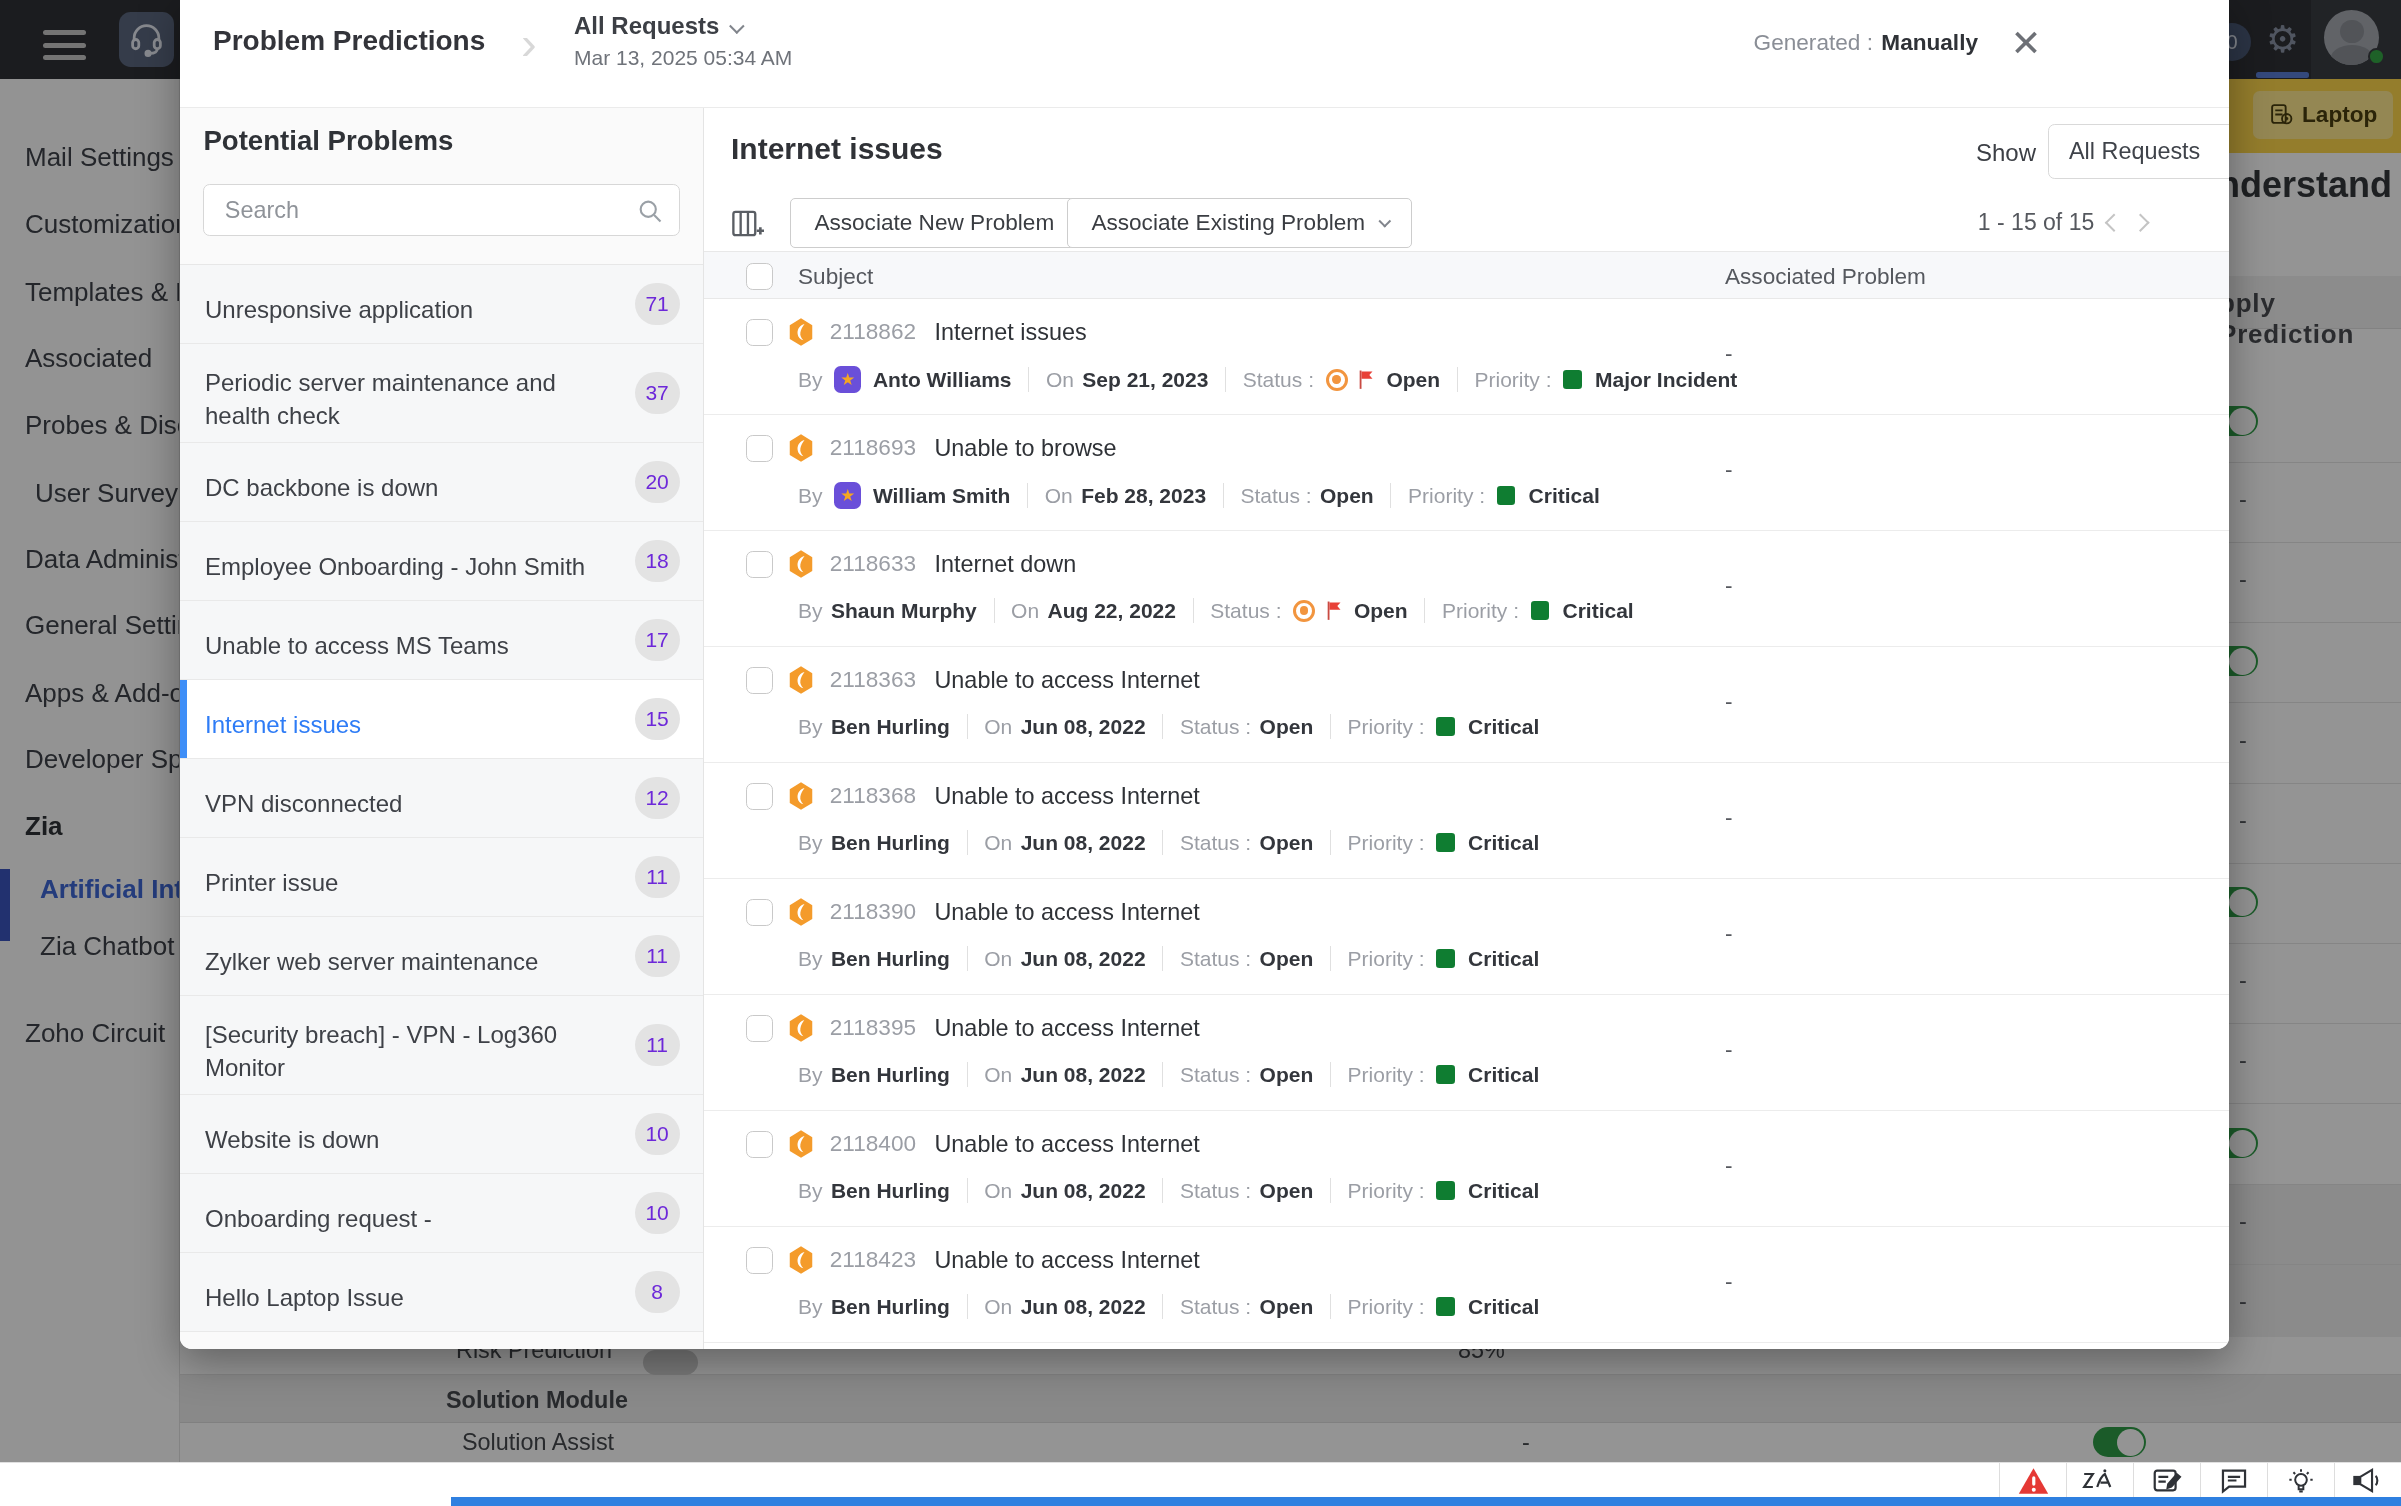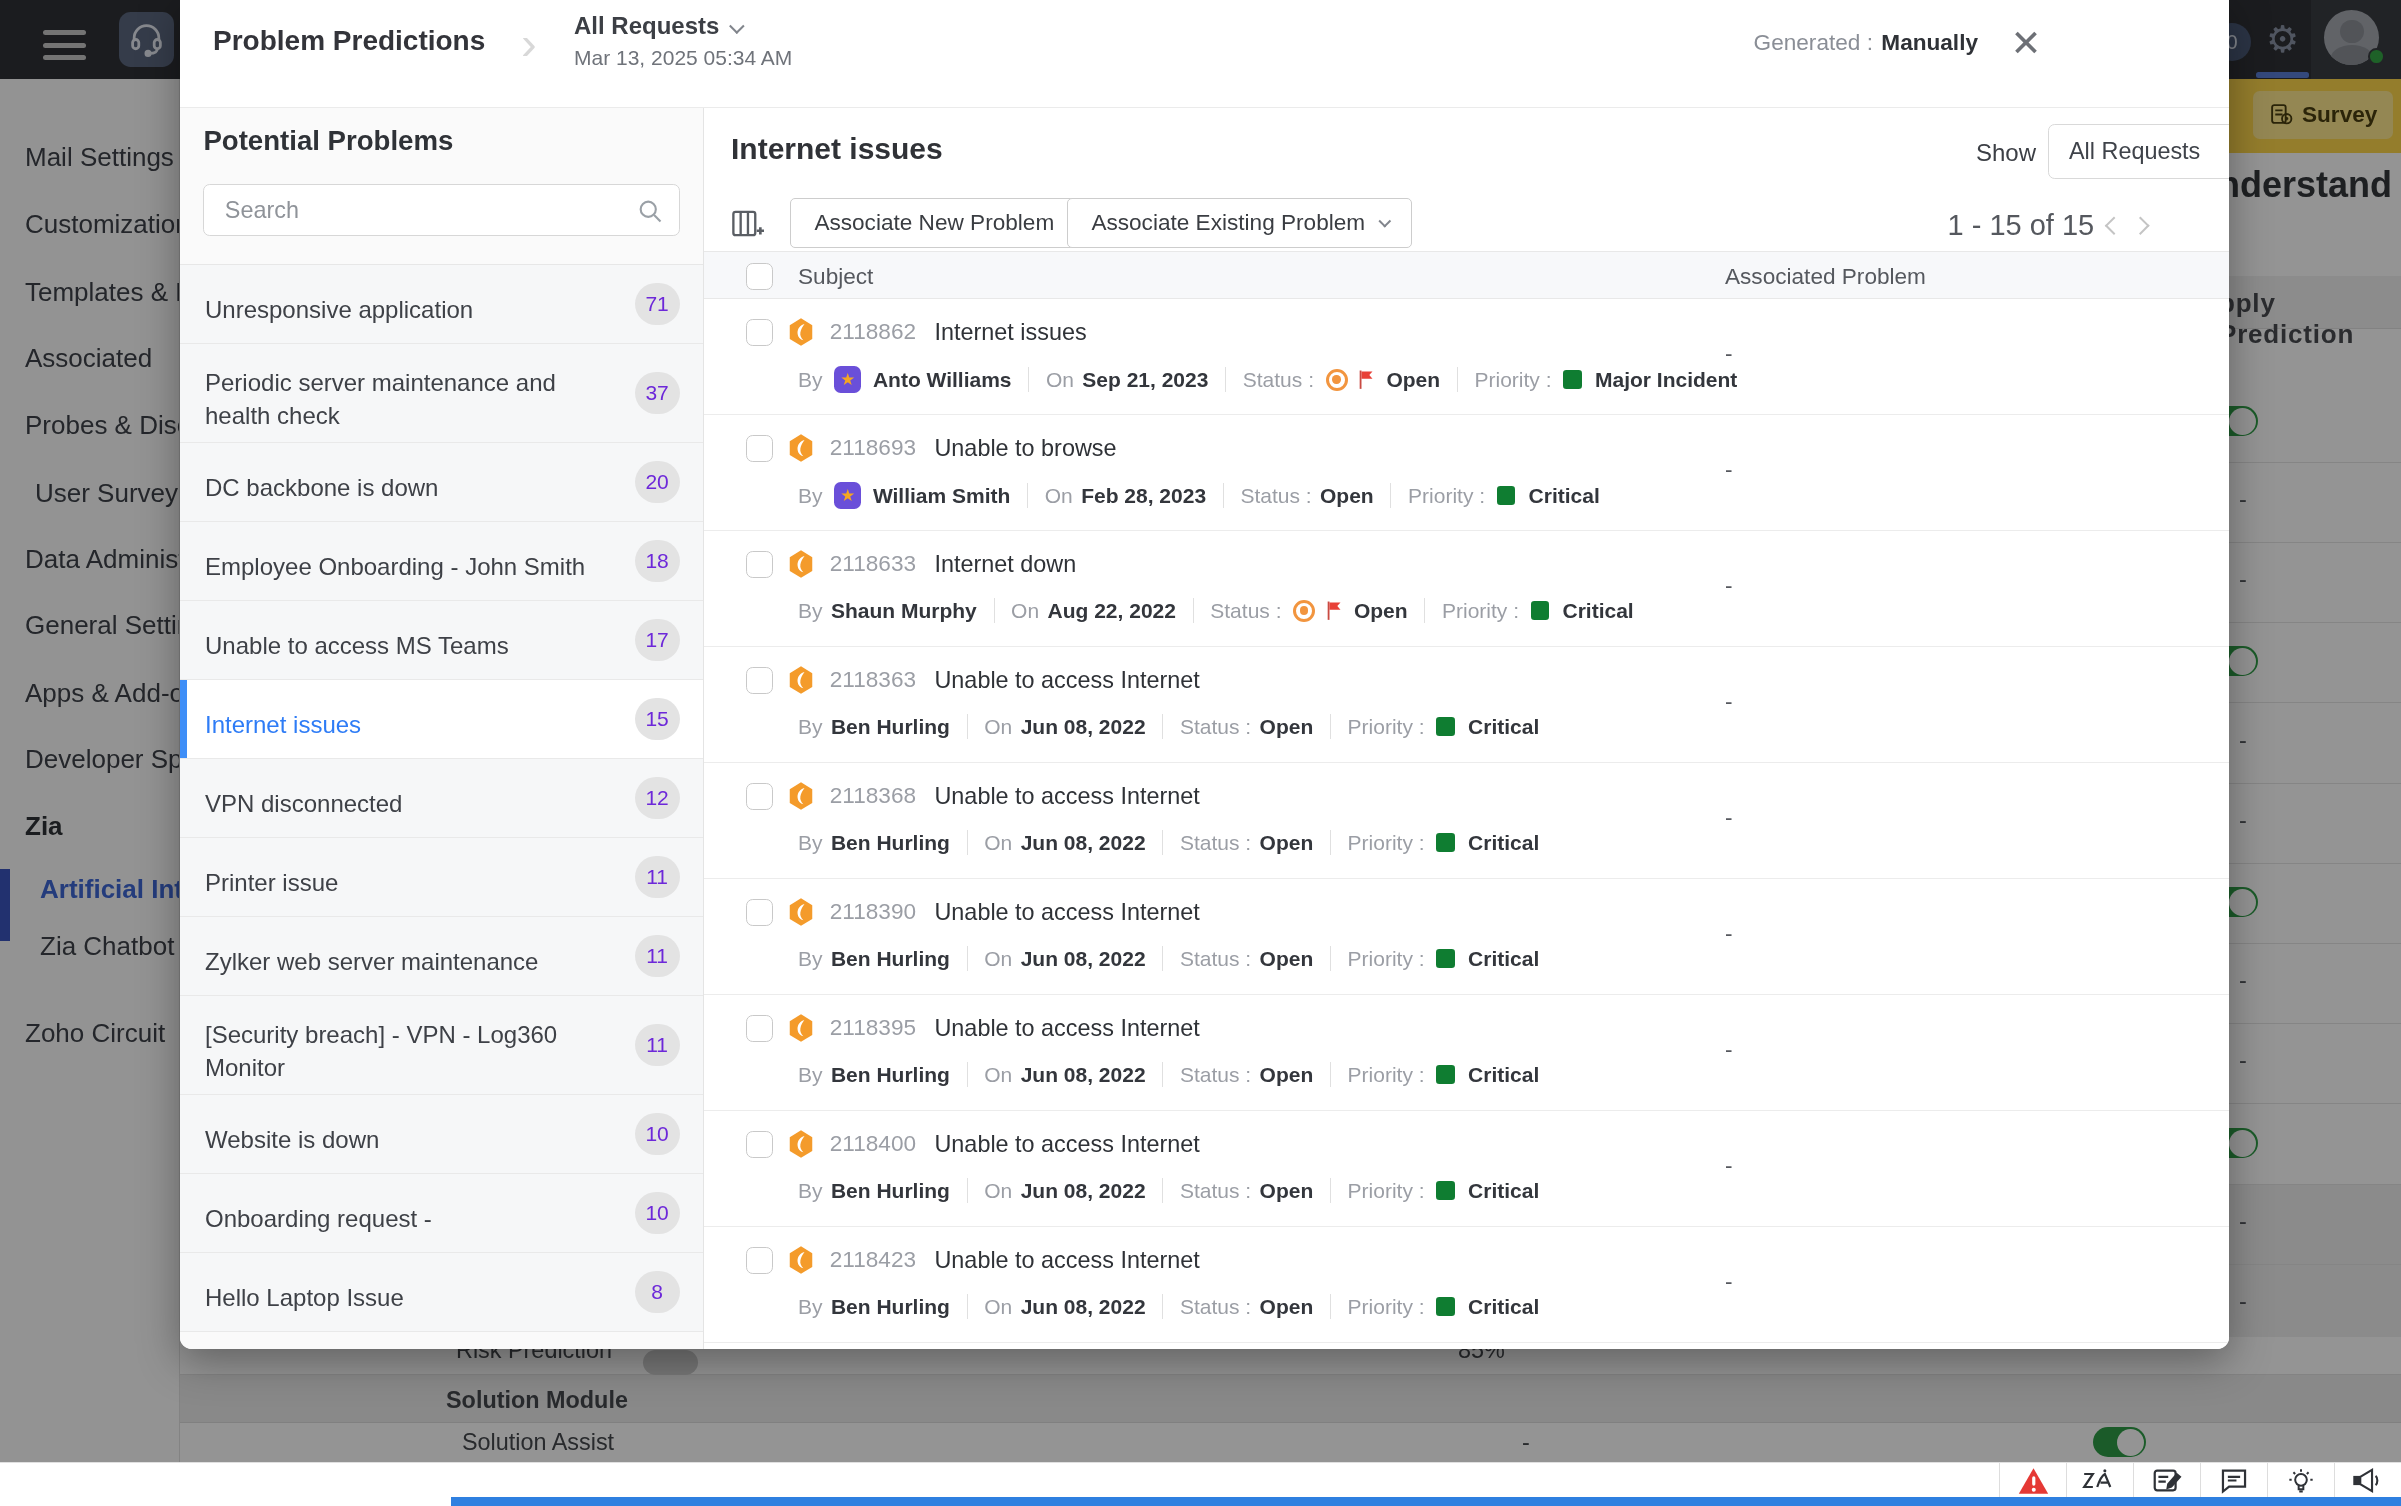--- a/index.html
+++ b/index.html
@@ -79,21 +79,21 @@
   #main{position:absolute;left:524px;top:92px;width:1525px;height:1258px;background:#fff;}
   #main-heading{position:absolute;left:27px;top:40px;font-size:30px;font-weight:600;color:#303237;}
   #show-label{position:absolute;left:1272px;top:47px;font-size:24px;color:#3c3f45;}
   #show-select{position:absolute;left:1344px;top:32px;width:338px;height:55px;border:0.8px solid #d9d9d9;border-radius:6.7px;background:#fff;}
   #show-select span{position:absolute;left:20px;top:13.4px;font-size:23.4px;color:#3f434a;}
   #addcol-icon{position:absolute;left:25px;top:114px;}
   .btn{position:absolute;top:106px;height:50px;border:0.8px solid #cdcdcd;border-radius:5px;background:#fff;font-size:22.6px;font-weight:500;color:#3a3d42;display:flex;align-items:center;padding:0 23.4px;gap:11.7px;}
   #btn-new{left:86px;}
   #btn-existing{left:363px;}
   #btn-existing .chev{margin-left:1.7px;transform:rotate(45deg) translateY(-1.7px);width:9.2px;height:9.2px;}
-  #pagination{position:absolute;right:82px;top:117px;font-size:29px;color:#55585e;display:flex;align-items:center;gap:13px;}
+  #pagination{position:absolute;right:82px;top:117px;font-size:23px;color:#55585e;display:flex;align-items:center;gap:13px;}
   .pg-chev{display:inline-block;width:13.4px;height:13.4px;border-right:2.5px solid #c4c4c4;border-bottom:2.5px solid #c4c4c4;}
   .pg-chev.left{transform:rotate(135deg);}
   .pg-chev.right{transform:rotate(-45deg);}
   #thead{position:absolute;left:0;top:159px;width:1525px;height:48px;background:#f7f8fa;border-top:0.8px solid #e8e8e8;border-bottom:0.8px solid #e8e8e8;}
   #thead .cb{position:absolute;left:42px;top:11px;}
   #th-subject{position:absolute;left:94px;top:11.7px;font-size:22.6px;color:#55585e;}
   #th-assoc{position:absolute;left:1021px;top:11.7px;font-size:22.6px;color:#55585e;}
   .cb{width:27px;height:27px;border:1.7px solid #c9c9c9;border-radius:6.7px;background:#fff;}
   #rows{position:absolute;left:0;top:207px;width:1525px;}
   .t-row{position:relative;height:116px;border-bottom:0.8px solid #ececec;}
@@ -148,21 +148,21 @@
           <path d="M8 15l1 5"></path>
           <path d="M19 9a3 3 0 0 1 0 6"></path>
         </svg>
       <div id="follow-btn">
         <svg width="25" height="25" viewBox="0 0 24 24" fill="none" stroke="#4a3f10" stroke-width="1.8">
             <rect x="3" y="3" width="13" height="17" rx="2"></rect>
             <path d="M6 8h7M6 12h7"></path>
             <circle cx="17" cy="16" r="4.5"></circle>
             <path d="M15.5 16h3M17 14.5v3"></path>
           </svg>
-        <span>Survey</span>
+        <span>Laptop</span>
       </div>
     </div>
 
     <div id="bg-heading">nderstand</div>
 
     <div id="sidebar">
       <div id="sb-selbar"></div>
       <div id="sb-items">
           <div class="sb-item" style="top: 63px;">Mail Settings</div>
           <div class="sb-item" style="top: 130px;">Customization</div>

